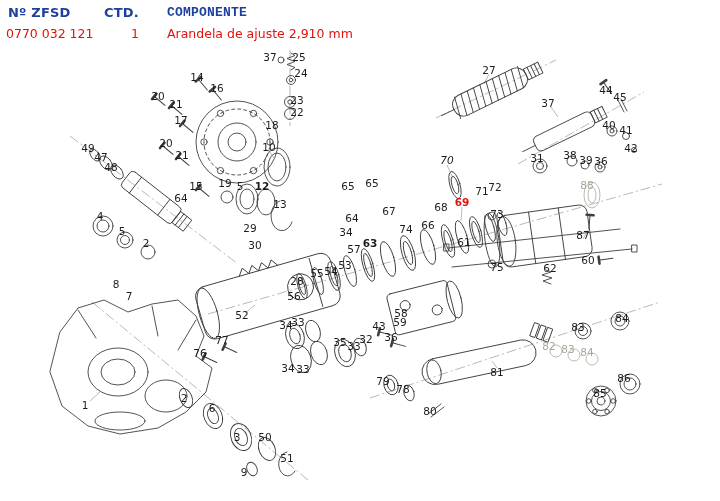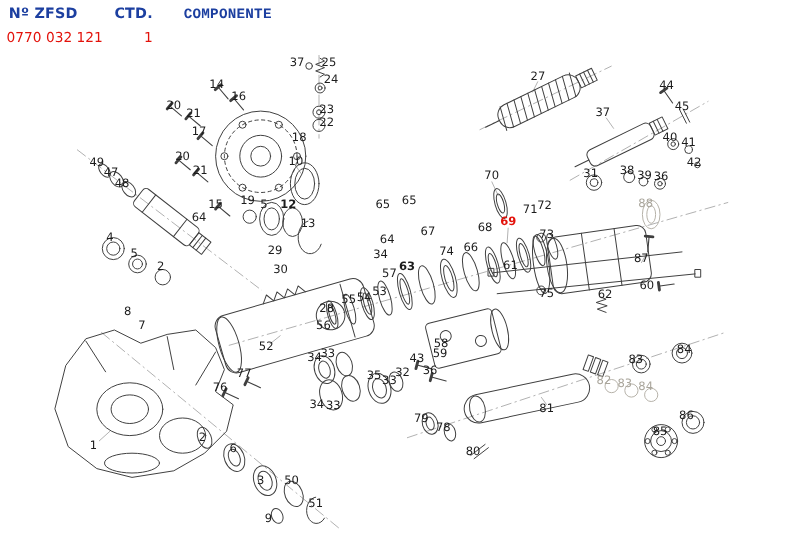--- a/index.html
+++ b/index.html
@@ -274,35 +274,35 @@
         <span style="left: 301px; top: 73px; color: rgb(28, 28, 28);">24</span>
         <span style="left: 197px; top: 77px; color: rgb(28, 28, 28);">14</span>
         <span style="left: 217px; top: 88px; color: rgb(28, 28, 28);">16</span>
         <span style="left: 158px; top: 96px; color: rgb(28, 28, 28);">20</span>
         <span style="left: 297px; top: 100px; color: rgb(28, 28, 28);">23</span>
         <span style="left: 176px; top: 104px; color: rgb(28, 28, 28);">21</span>
         <span style="left: 297px; top: 112px; color: rgb(28, 28, 28);">22</span>
         <span style="left: 181px; top: 120px; color: rgb(28, 28, 28);">17</span>
         <span style="left: 272px; top: 125px; color: rgb(28, 28, 28);">18</span>
         <span style="left: 489px; top: 70px; color: rgb(28, 28, 28);">27</span>
-        <span style="left: 606px; top: 78px; color: rgb(28, 28, 28);">44</span>
+        <span style="left: 606px; top: 90px; color: rgb(28, 28, 28);">44</span>
         <span style="left: 620px; top: 97px; color: rgb(28, 28, 28);">45</span>
         <span style="left: 548px; top: 103px; color: rgb(28, 28, 28);">37</span>
         <span style="left: 609px; top: 125px; color: rgb(28, 28, 28);">40</span>
         <span style="left: 626px; top: 130px; color: rgb(28, 28, 28);">41</span>
         <span style="left: 166px; top: 143px; color: rgb(28, 28, 28);">20</span>
         <span style="left: 269px; top: 147px; color: rgb(28, 28, 28);">10</span>
         <span style="left: 631px; top: 148px; color: rgb(28, 28, 28);">42</span>
         <span style="left: 88px; top: 148px; color: rgb(28, 28, 28);">49</span>
         <span style="left: 570px; top: 155px; color: rgb(28, 28, 28);">38</span>
         <span style="left: 101px; top: 157px; color: rgb(28, 28, 28);">47</span>
         <span style="left: 182px; top: 155px; color: rgb(28, 28, 28);">21</span>
         <span style="left: 537px; top: 158px; color: rgb(28, 28, 28);">31</span>
         <span style="left: 586px; top: 160px; color: rgb(28, 28, 28);">39</span>
-        <span style="left: 447px; top: 160px; color: rgb(28, 28, 28);">70</span>
+        <span style="left: 447px; top: 160px; color: rgb(28, 28, 28); font-style: italic;">70</span>
         <span style="left: 601px; top: 161px; color: rgb(28, 28, 28);">36</span>
         <span style="left: 111px; top: 167px; color: rgb(28, 28, 28);">48</span>
         <span style="left: 372px; top: 183px; color: rgb(28, 28, 28);">65</span>
         <span style="left: 225px; top: 183px; color: rgb(28, 28, 28);">19</span>
         <span class="muted" style="left: 587px; top: 185px; color: rgb(170, 166, 156);">88</span>
         <span style="left: 196px; top: 186px; color: rgb(28, 28, 28);">15</span>
         <span style="left: 240px; top: 186px; color: rgb(28, 28, 28);">5</span>
         <span style="left: 262px; top: 186px; color: rgb(28, 28, 28); font-weight: bold;">12</span>
         <span style="left: 348px; top: 186px; color: rgb(28, 28, 28);">65</span>
         <span style="left: 495px; top: 187px; color: rgb(28, 28, 28);">72</span>
@@ -373,15 +373,16 @@
 
   <div class="table-head">
     <span class="h1" style="color: rgb(28, 63, 160);">Nº ZFSD</span>
     <span class="h2" style="color: rgb(28, 63, 160);">CTD.</span>
     <span class="h3" style="color: rgb(28, 63, 160); font-family: Liberation Mono, monospace;">COMPONENTE</span>
   </div>
 
   <div class="table-row" style="color: rgb(227, 18, 11);">
     <span class="r1">0770 032 121</span>
     <span class="r2">1</span>
+    <span class="r3">Arandela de ajuste 2,910 mm</span>
   </div>
 
 </div>
 
 </body></html>

